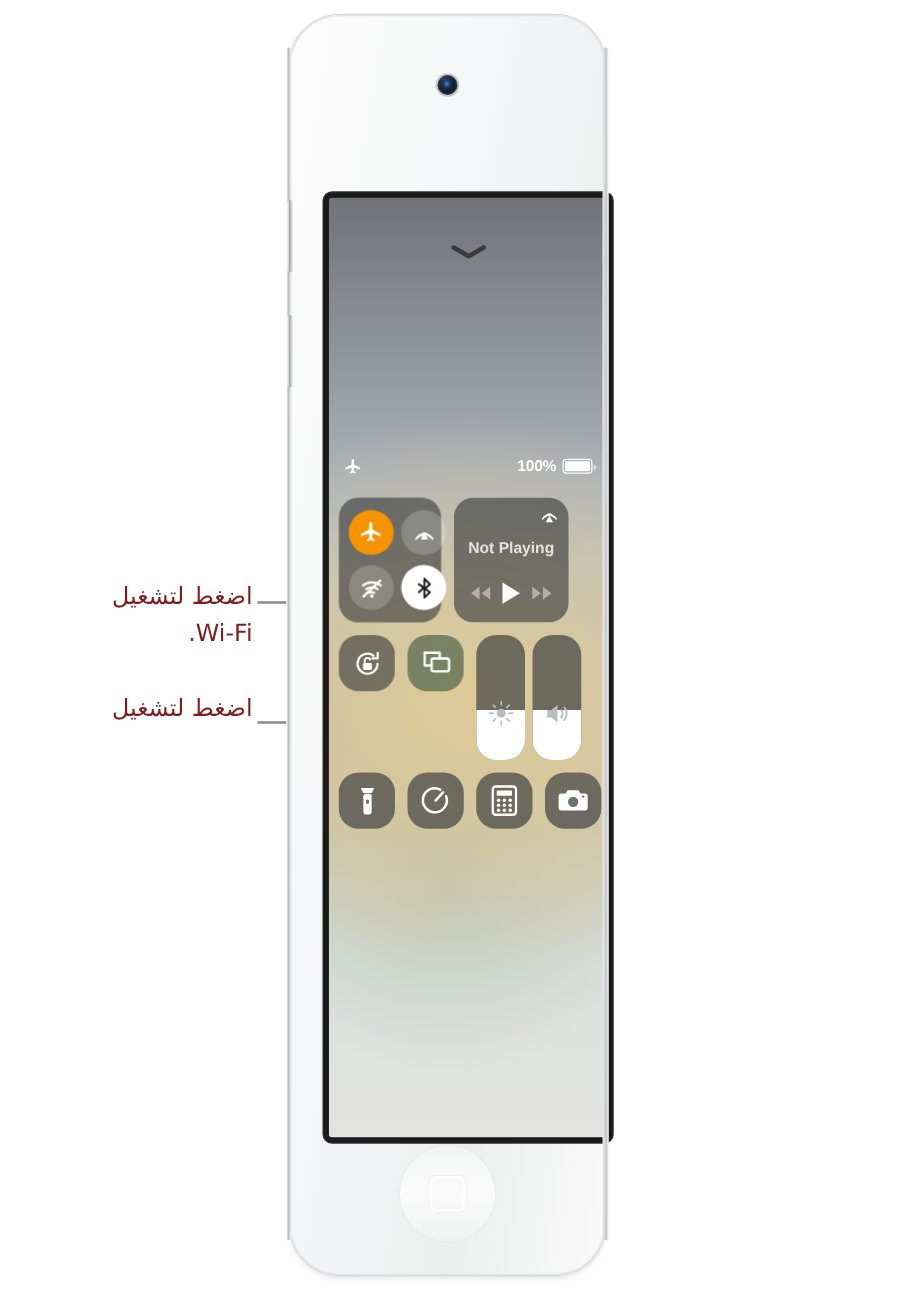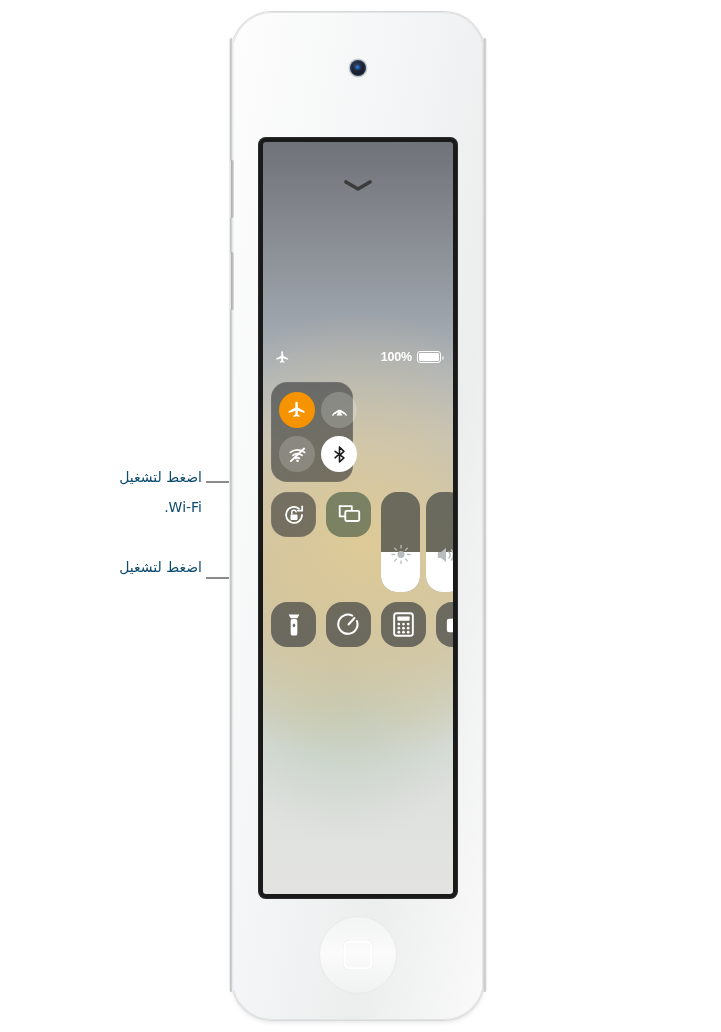--- a/index.html
+++ b/index.html
@@ -13,22 +13,22 @@
     position: relative;
     overflow: hidden;
     font-family: "Liberation Sans", sans-serif;
   }
 
   
   .callout {
     position: absolute;
     text-align: right;
     direction: rtl;
-    color: #0c4a6e;
-    font-size: 14px;
+    color: #7f1d1d;
+    font-size: 19px;
     line-height: 30px;
     font-family: "DejaVu Sans", sans-serif;
   }
   #callout-wifi { left: 20px; top: 462px; width: 182px; }
   #callout-bt   { left: 20px; top: 552px; width: 182px; }
 
   .leader {
     position: absolute;
     background: #8a8a8a;
   }
@@ -112,22 +112,22 @@
     width: 25px; height: 25px;
     border-radius: 6px;
     border: 2px solid #ffffff;
     box-shadow: 0 0 0 0.5px #e6e7e7;
   }
 
   
   #screen {
     position: absolute;
     left: 31px;
-    top: 130px;
-    width: 190px;
+    top: 146px;
+    width: 223px;
     height: 752px;
     background: #111;
     border-radius: 3px;
     overflow: hidden;
     box-shadow: 0 0 0 4px #1a1a1a, 0 0 0 5px #2c2c2c;
   }
   #wallpaper {
     position: absolute;
     inset: 0;
     background:
@@ -417,20 +417,44 @@
           </svg>
         </div>
 
         <div class="toggle" id="tg-bluetooth">
           <svg width="19" height="19" viewBox="0 0 24 24">
             <path d="M12 2.6 L17.6 8 L12 13.2 M12 2.6 V21.4 L17.6 16.2 L6.4 8 M6.4 16.2 L12 11" fill="none" stroke="#1c1c1e" stroke-width="2" stroke-linecap="round" stroke-linejoin="round"></path>
           </svg>
         </div>
       </div>
 
+      <div class="module module-dark" id="mod-media">
+        <svg id="airplay-icon" viewBox="0 0 24 24">
+          <g fill="none" stroke="#ffffff" stroke-width="1.8" stroke-linecap="round">
+            <path d="M4.4 15.6a9 9 0 0 1 15.2 0"></path>
+            <path d="M7.1 13.4a6 6 0 0 1 9.8 0"></path>
+            <path d="M9.7 11.3a3 3 0 0 1 4.6 0"></path>
+          </g>
+          <path d="M12 12.4 L16.2 19.6 H7.8 Z" fill="#ffffff"></path>
+        </svg>
+
+        <div id="now-playing">Not Playing</div>
+
+        <div id="transport">
+          <svg width="17" height="13" viewBox="0 0 20 14">
+            <path d="M9 1 L1 7 L9 13 Z M19 1 L11 7 L19 13 Z" fill="rgba(255,255,255,0.45)"></path>
+          </svg>
+          <svg width="16" height="19" viewBox="0 0 16 19">
+            <path d="M1 1 L15 9.5 L1 18 Z" fill="#ffffff"></path>
+          </svg>
+          <svg width="17" height="13" viewBox="0 0 20 14">
+            <path d="M1 1 L9 7 L1 13 Z M11 1 L19 7 L11 13 Z" fill="rgba(255,255,255,0.45)"></path>
+          </svg>
+        </div>
+      </div>
 
       <div class="module module-dark" id="mod-rotation" style="display:flex;align-items:center;justify-content:center;">
         <svg width="26" height="26" viewBox="0 0 28 28">
           <path d="M22.6 14a8.6 8.6 0 1 1-3.3-6.8" fill="none" stroke="#ffffff" stroke-width="1.9" stroke-linecap="round"></path>
           <path d="M22.8 4.6 L22.8 9.3 L18.2 9.3" fill="none" stroke="#ffffff" stroke-width="1.9" stroke-linecap="round" stroke-linejoin="round"></path>
           <rect x="10.2" y="13.4" width="7.6" height="6" rx="1.1" fill="#ffffff"></rect>
           <path d="M11.6 13.4 v-2.1a2.4 2.4 0 0 1 4.8 0" fill="none" stroke="#ffffff" stroke-width="1.6"></path>
         </svg>
       </div>
 

